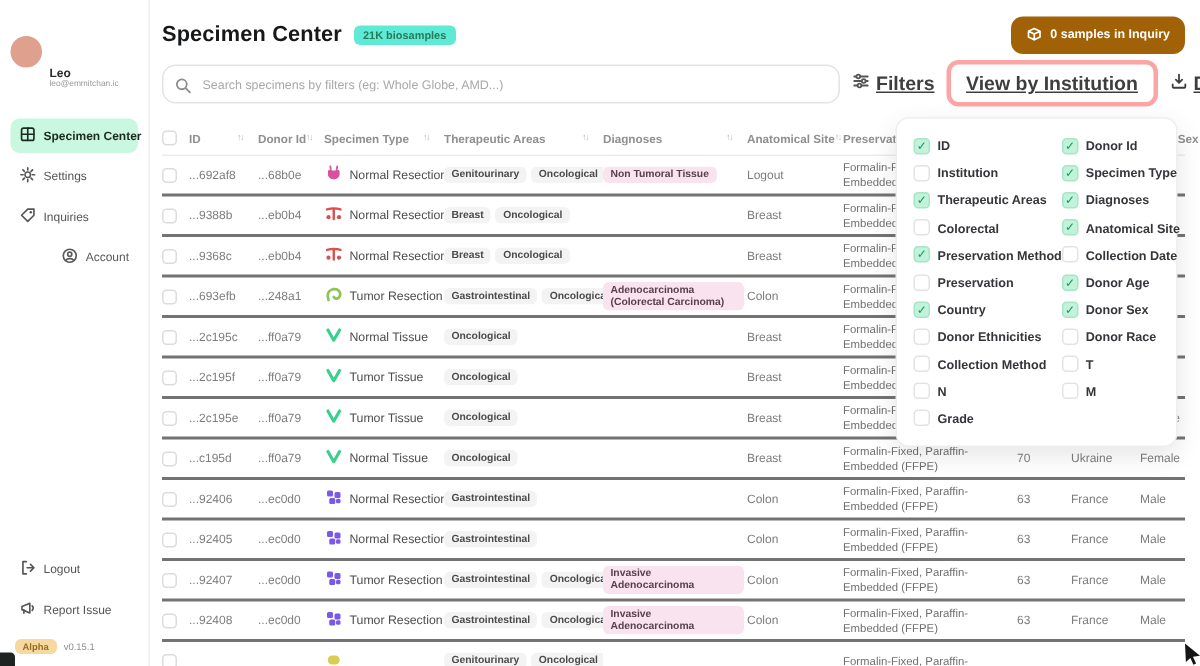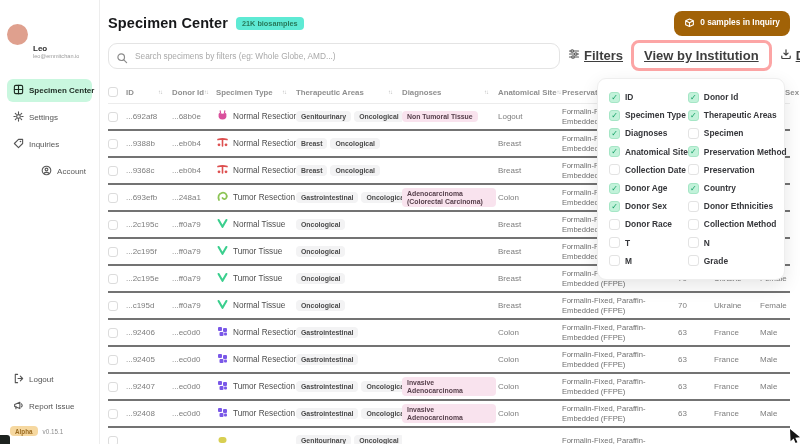--- a/index.html
+++ b/index.html
@@ -524,35 +524,39 @@
 
 <div class="col-menu" id="col-menu">
     <div class="menu-item checked">
       <span class="box">✓</span>
       <span class="lbl">ID</span>
     </div>
     <div class="menu-item checked">
       <span class="box">✓</span>
       <span class="lbl">Donor Id</span>
     </div>
+    <div class="menu-item">
+      <span class="box"></span>
+      <span class="lbl">Institution</span>
+    </div>
     <div class="menu-item checked">
       <span class="box">✓</span>
       <span class="lbl">Specimen Type</span>
     </div>
     <div class="menu-item checked">
       <span class="box">✓</span>
       <span class="lbl">Therapeutic Areas</span>
     </div>
     <div class="menu-item checked">
       <span class="box">✓</span>
       <span class="lbl">Diagnoses</span>
     </div>
     <div class="menu-item">
       <span class="box"></span>
-      <span class="lbl">Specimen</span>
+      <span class="lbl">Colorectal</span>
     </div>
     <div class="menu-item checked">
       <span class="box">✓</span>
       <span class="lbl">Anatomical Site</span>
     </div>
     <div class="menu-item checked">
       <span class="box">✓</span>
       <span class="lbl">Preservation Method</span>
     </div>
     <div class="menu-item">

